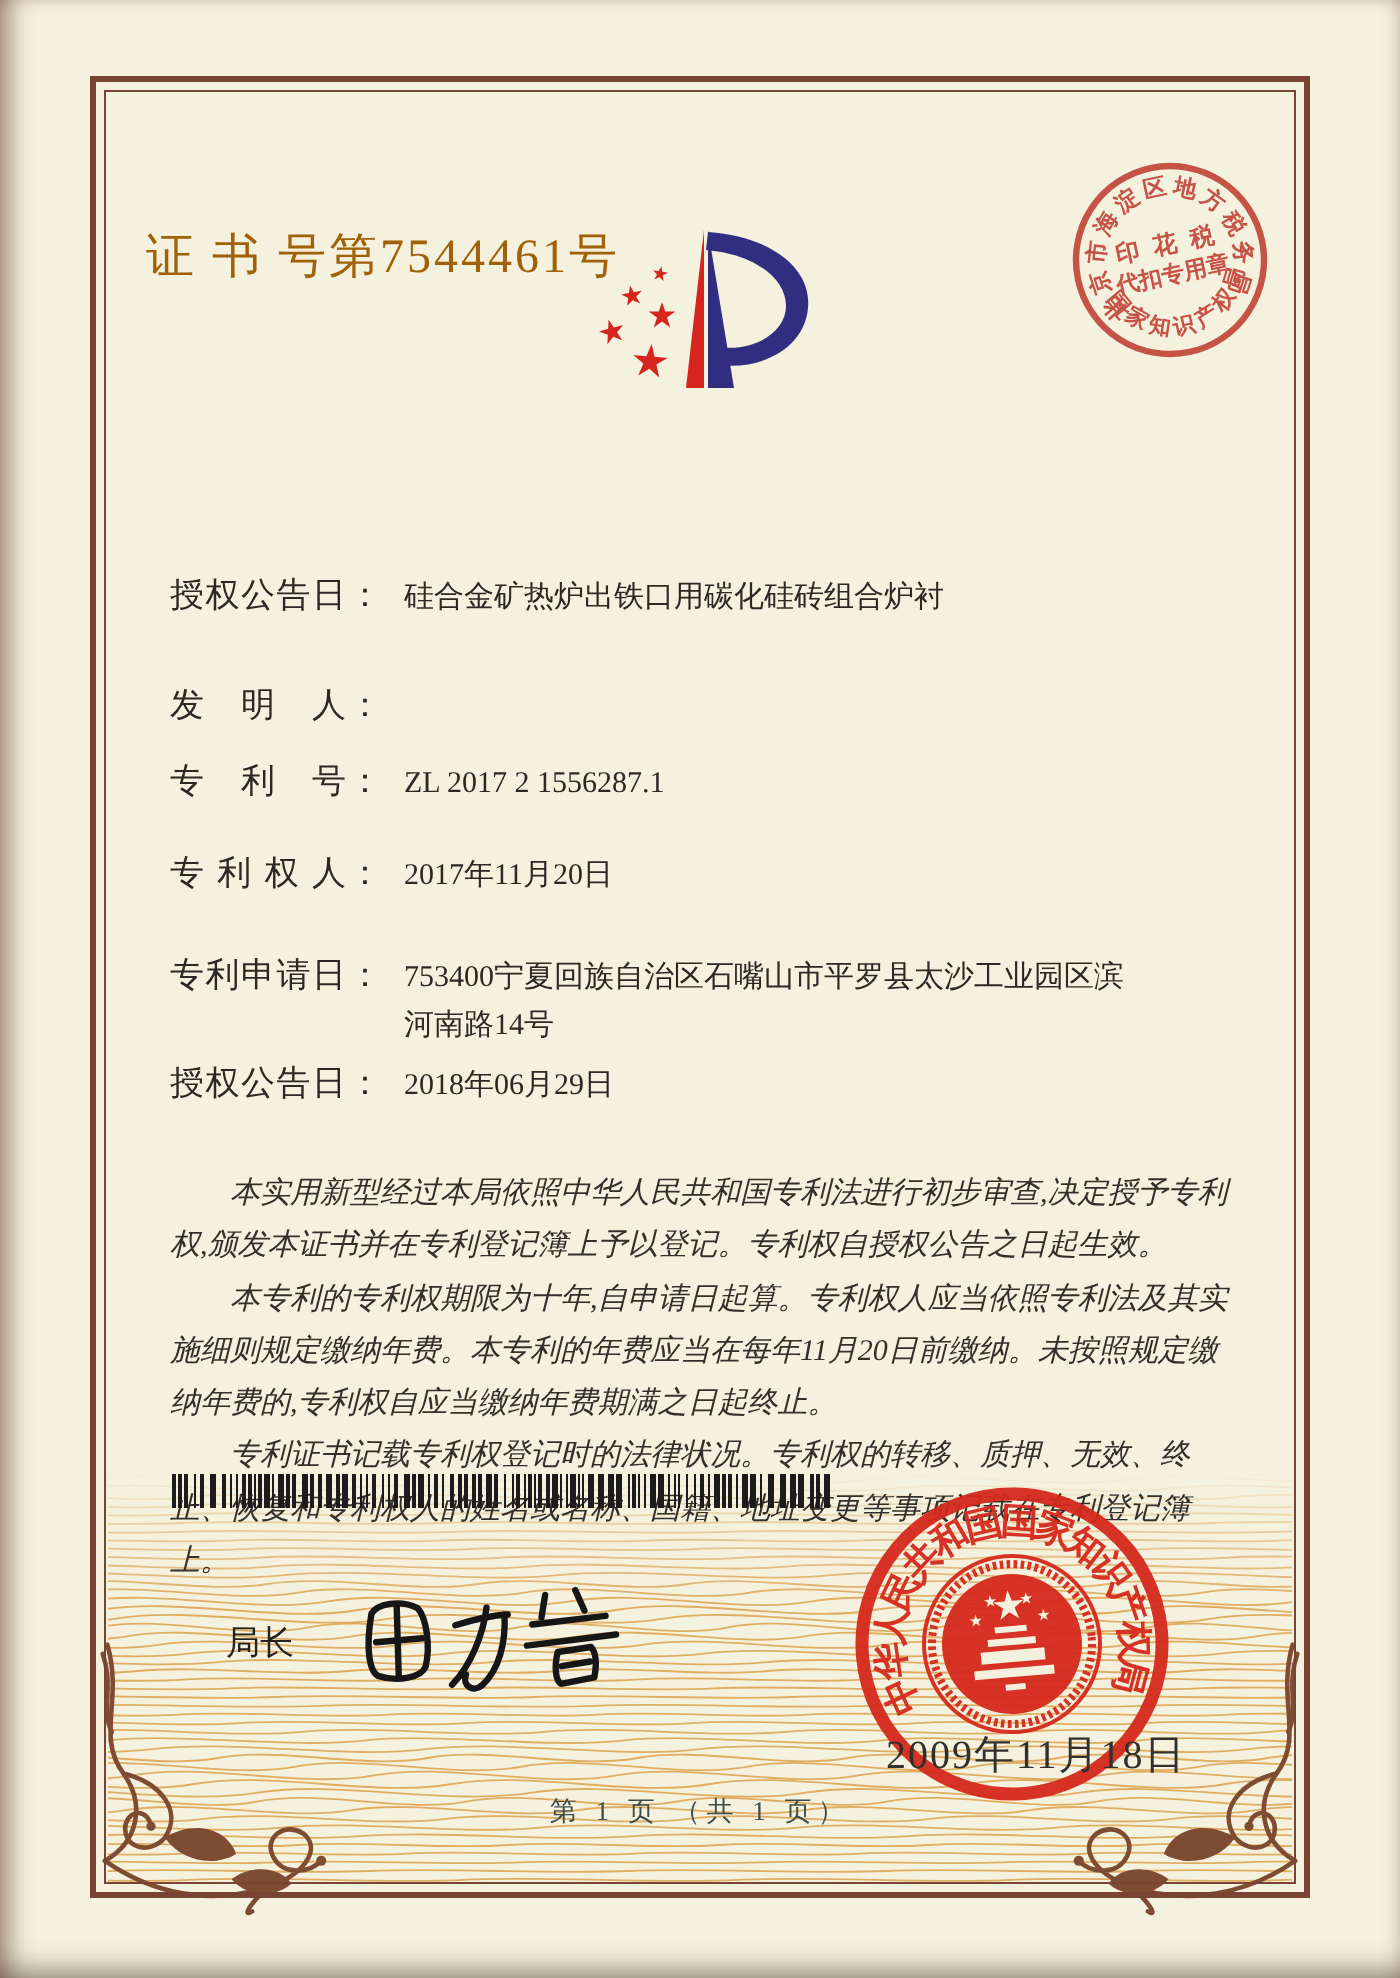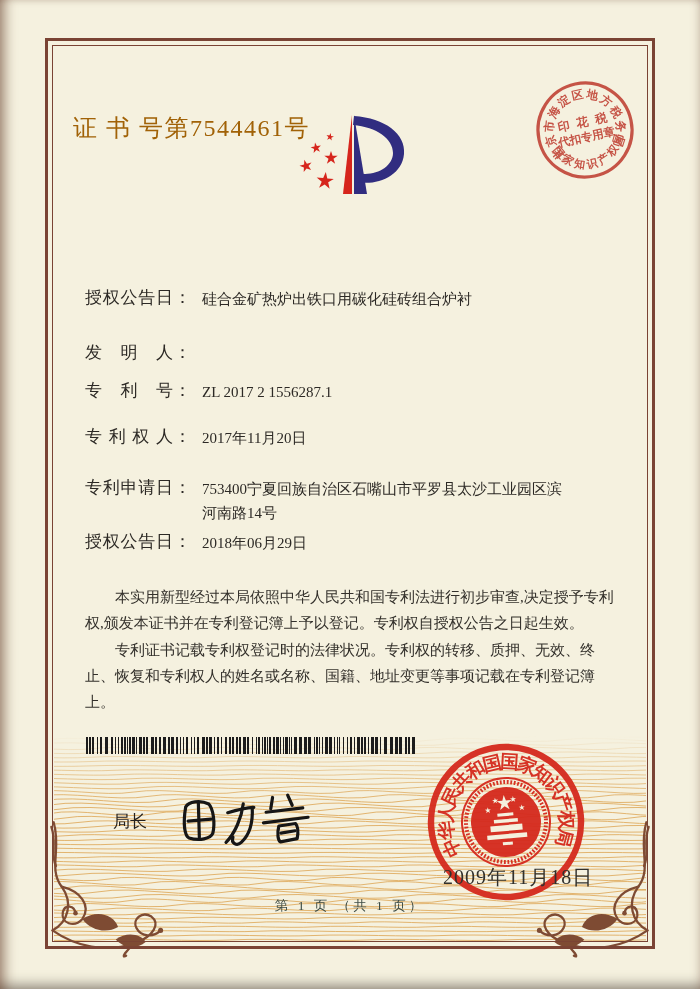--- a/index.html
+++ b/index.html
@@ -16,21 +16,21 @@
   .cert-no{position:absolute;left:73px;top:112px;font-size:24px;letter-spacing:1.5px;color:#a16207;}
   .logo{position:absolute;left:293px;top:106px;z-index:2;}
   .tax-stamp{position:absolute;left:529px;top:74px;z-index:2;opacity:.92;}
   .title{position:absolute;left:0;top:205px;width:100%;text-align:center;
          font-size:39px;font-weight:bold;letter-spacing:9px;color:#272320;}
   .fields{position:absolute;left:85px;top:0;width:545px;}
   .frow{position:absolute;left:0;display:flex;align-items:flex-start;}
   .flabel{display:inline-block;width:88px;font-size:17px;text-align:justify;text-align-last:justify;color:#2c2925;}
   .fcolon{font-size:17px;margin:0 2px 0 1px;}
   .fvalue{font-size:15px;line-height:24px;margin-left:9px;padding-top:1px;max-width:368px;color:#2c2925;}
-  .body-text{position:absolute;left:85px;top:584px;width:531px;font-size:15px;line-height:26.3px;color:#33302b;z-index:2;}
+  .body-text{position:absolute;left:85px;top:584px;width:531px;font-size:15px;line-height:26.3px;color:#33302b;z-index:2;font-style:italic;}
   .body-text p{margin:0;text-indent:2em;}
   .barcode{position:absolute;left:86px;top:737px;height:17px;z-index:3;font-size:0;line-height:0;}
   .barcode i{display:inline-block;height:17px;background:#1c1c1c;}
   .waves{position:absolute;left:54px;top:700px;width:592px;height:241px;z-index:1;
          -webkit-mask-image:linear-gradient(180deg,transparent 0%,transparent 15%,rgba(0,0,0,.55) 27%,#000 42%);
          mask-image:linear-gradient(180deg,transparent 0%,transparent 15%,rgba(0,0,0,.55) 27%,#000 42%);}
   .flourish{position:absolute;z-index:5;}
   .flourish.right{transform:scaleX(-1);}
   .sig-title{position:absolute;left:113px;top:810px;font-size:17px;color:#24211e;z-index:3;}
   .signature{position:absolute;left:168px;top:786px;z-index:3;transform:rotate(-3deg);}
@@ -116,20 +116,21 @@
     </div>
     <div class="frow" style="top:530px">
       <span class="flabel">授权公告日</span>
         <span class="fcolon">：</span>
       <span class="fvalue">2018年06月29日</span>
     </div>
   </div>
 
   <div class="body-text">
     <p>本实用新型经过本局依照中华人民共和国专利法进行初步审查,决定授予专利权,颁发本证书并在专利登记簿上予以登记。专利权自授权公告之日起生效。</p>
+    <p>本专利的专利权期限为十年,自申请日起算。专利权人应当依照专利法及其实施细则规定缴纳年费。本专利的年费应当在每年11月20日前缴纳。未按照规定缴纳年费的,专利权自应当缴纳年费期满之日起终止。</p>
     <p>专利证书记载专利权登记时的法律状况。专利权的转移、质押、无效、终止、恢复和专利权人的姓名或名称、国籍、地址变更等事项记载在专利登记簿上。</p>
   </div>
 
   <div class="barcode" id="barcode"><i style="width: 2px; margin-right: 1px;"></i><i style="width: 2px; margin-right: 1px;"></i><i style="width: 2px; margin-right: 3px;"></i><i style="width: 1px; margin-right: 2px;"></i><i style="width: 2px; margin-right: 3px;"></i><i style="width: 3px; margin-right: 3px;"></i><i style="width: 2px; margin-right: 2px;"></i><i style="width: 1px; margin-right: 2px;"></i><i style="width: 1px; margin-right: 2px;"></i><i style="width: 2px; margin-right: 1px;"></i><i style="width: 2px; margin-right: 1px;"></i><i style="width: 1px; margin-right: 1px;"></i><i style="width: 2px; margin-right: 1px;"></i><i style="width: 3px; margin-right: 1px;"></i><i style="width: 1px; margin-right: 2px;"></i><i style="width: 3px; margin-right: 1px;"></i><i style="width: 2px; margin-right: 1px;"></i><i style="width: 2px; margin-right: 3px;"></i><i style="width: 3px; margin-right: 1px;"></i><i style="width: 2px; margin-right: 2px;"></i><i style="width: 2px; margin-right: 2px;"></i><i style="width: 3px; margin-right: 2px;"></i><i style="width: 2px; margin-right: 1px;"></i><i style="width: 3px; margin-right: 2px;"></i><i style="width: 2px; margin-right: 2px;"></i><i style="width: 1px; margin-right: 2px;"></i><i style="width: 1px; margin-right: 2px;"></i><i style="width: 2px; margin-right: 3px;"></i><i style="width: 1px; margin-right: 2px;"></i><i style="width: 1px; margin-right: 2px;"></i><i style="width: 2px; margin-right: 3px;"></i><i style="width: 3px; margin-right: 1px;"></i><i style="width: 2px; margin-right: 1px;"></i><i style="width: 3px; margin-right: 2px;"></i><i style="width: 1px; margin-right: 2px;"></i><i style="width: 2px; margin-right: 2px;"></i><i style="width: 1px; margin-right: 3px;"></i><i style="width: 2px; margin-right: 2px;"></i><i style="width: 2px; margin-right: 1px;"></i><i style="width: 2px; margin-right: 2px;"></i><i style="width: 2px; margin-right: 1px;"></i><i style="width: 2px; margin-right: 2px;"></i><i style="width: 3px; margin-right: 1px;"></i><i style="width: 2px; margin-right: 3px;"></i><i style="width: 1px; margin-right: 3px;"></i><i style="width: 1px; margin-right: 1px;"></i><i style="width: 2px; margin-right: 2px;"></i><i style="width: 1px; margin-right: 1px;"></i><i style="width: 2px; margin-right: 1px;"></i><i style="width: 1px; margin-right: 1px;"></i><i style="width: 2px; margin-right: 2px;"></i><i style="width: 2px; margin-right: 1px;"></i><i style="width: 3px; margin-right: 1px;"></i><i style="width: 1px; margin-right: 2px;"></i><i style="width: 1px; margin-right: 1px;"></i><i style="width: 3px; margin-right: 1px;"></i><i style="width: 1px; margin-right: 1px;"></i><i style="width: 1px; margin-right: 2px;"></i><i style="width: 3px; margin-right: 2px;"></i><i style="width: 3px; margin-right: 2px;"></i><i style="width: 3px; margin-right: 1px;"></i><i style="width: 3px; margin-right: 3px;"></i><i style="width: 1px; margin-right: 1px;"></i><i style="width: 2px; margin-right: 1px;"></i><i style="width: 1px; margin-right: 2px;"></i><i style="width: 1px; margin-right: 2px;"></i><i style="width: 3px; margin-right: 1px;"></i><i style="width: 3px; margin-right: 2px;"></i><i style="width: 1px; margin-right: 2px;"></i><i style="width: 1px; margin-right: 1px;"></i><i style="width: 1px; margin-right: 3px;"></i><i style="width: 1px; margin-right: 3px;"></i><i style="width: 1px; margin-right: 2px;"></i><i style="width: 2px; margin-right: 2px;"></i><i style="width: 1px; margin-right: 2px;"></i><i style="width: 3px; margin-right: 1px;"></i><i style="width: 2px; margin-right: 1px;"></i><i style="width: 2px; margin-right: 2px;"></i><i style="width: 1px; margin-right: 2px;"></i><i style="width: 3px; margin-right: 1px;"></i><i style="width: 3px; margin-right: 2px;"></i><i style="width: 1px; margin-right: 3px;"></i><i style="width: 3px; margin-right: 3px;"></i><i style="width: 3px; margin-right: 2px;"></i><i style="width: 3px; margin-right: 1px;"></i><i style="width: 3px; margin-right: 3px;"></i><i style="width: 2px; margin-right: 1px;"></i><i style="width: 2px; margin-right: 2px;"></i><i style="width: 3px; margin-right: 1px;"></i></div>
 
   <svg class="waves" id="waves" width="592" height="241" viewBox="0 0 592 241">
       <path d="M-105.0,5.0 c31.5,-4.20 73.5,4.20 105,0 c31.5,-4.20 73.5,4.20 105,0 c31.5,-4.20 73.5,4.20 105,0 c31.5,-4.20 73.5,4.20 105,0 c31.5,-4.20 73.5,4.20 105,0 c31.5,-4.20 73.5,4.20 105,0 c31.5,-4.20 73.5,4.20 105,0 c31.5,-4.20 73.5,4.20 105,0" fill="none" stroke="#dca14b" stroke-width="0.9" opacity="0.85"></path>
       <path d="M-130.0,9.3 c33.9,-5.04 79.1,5.04 113,0 c33.9,-5.04 79.1,5.04 113,0 c33.9,-5.04 79.1,5.04 113,0 c33.9,-5.04 79.1,5.04 113,0 c33.9,-5.04 79.1,5.04 113,0 c33.9,-5.04 79.1,5.04 113,0 c33.9,-5.04 79.1,5.04 113,0" fill="none" stroke="#dca14b" stroke-width="0.9" opacity="0.85"></path>
       <path d="M-155.0,13.7 c36.3,-5.79 84.7,5.79 121,0 c36.3,-5.79 84.7,5.79 121,0 c36.3,-5.79 84.7,5.79 121,0 c36.3,-5.79 84.7,5.79 121,0 c36.3,-5.79 84.7,5.79 121,0 c36.3,-5.79 84.7,5.79 121,0 c36.3,-5.79 84.7,5.79 121,0" fill="none" stroke="#dca14b" stroke-width="0.9" opacity="0.85"></path>
       <path d="M-180.0,18.0 c38.7,-6.37 90.3,6.37 129,0 c38.7,-6.37 90.3,6.37 129,0 c38.7,-6.37 90.3,6.37 129,0 c38.7,-6.37 90.3,6.37 129,0 c38.7,-6.37 90.3,6.37 129,0 c38.7,-6.37 90.3,6.37 129,0 c38.7,-6.37 90.3,6.37 129,0" fill="none" stroke="#dca14b" stroke-width="0.9" opacity="0.85"></path>

